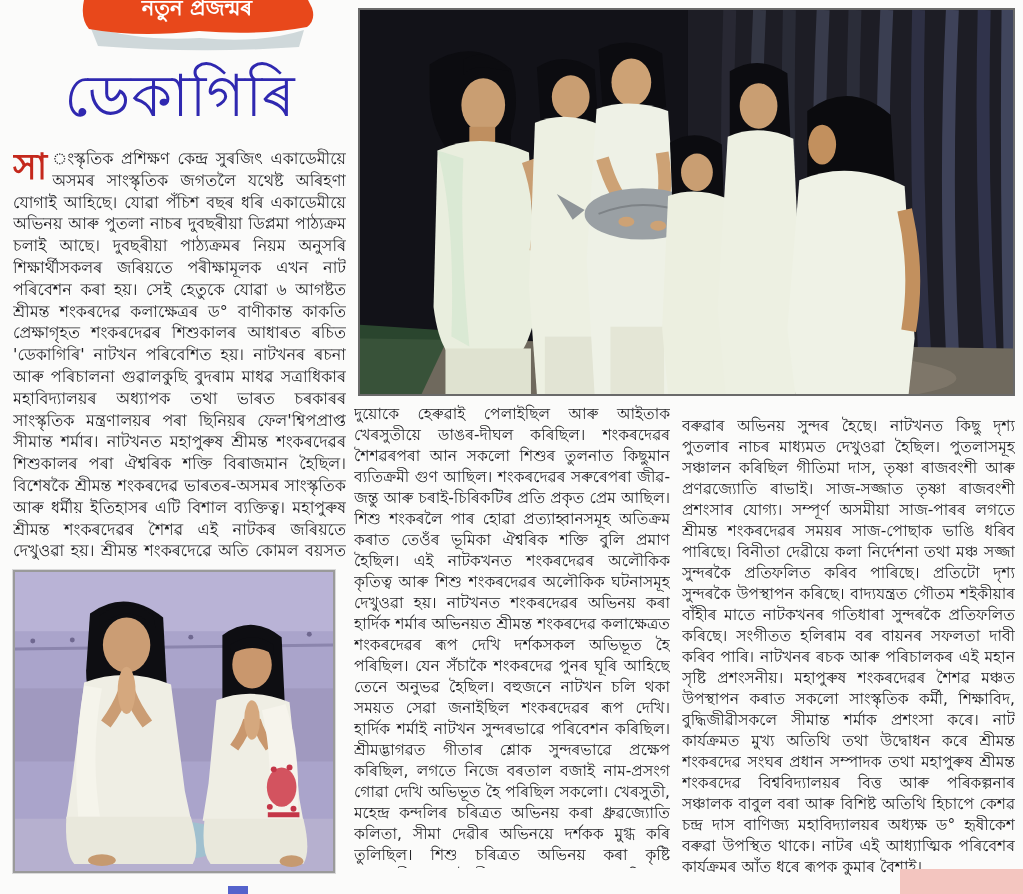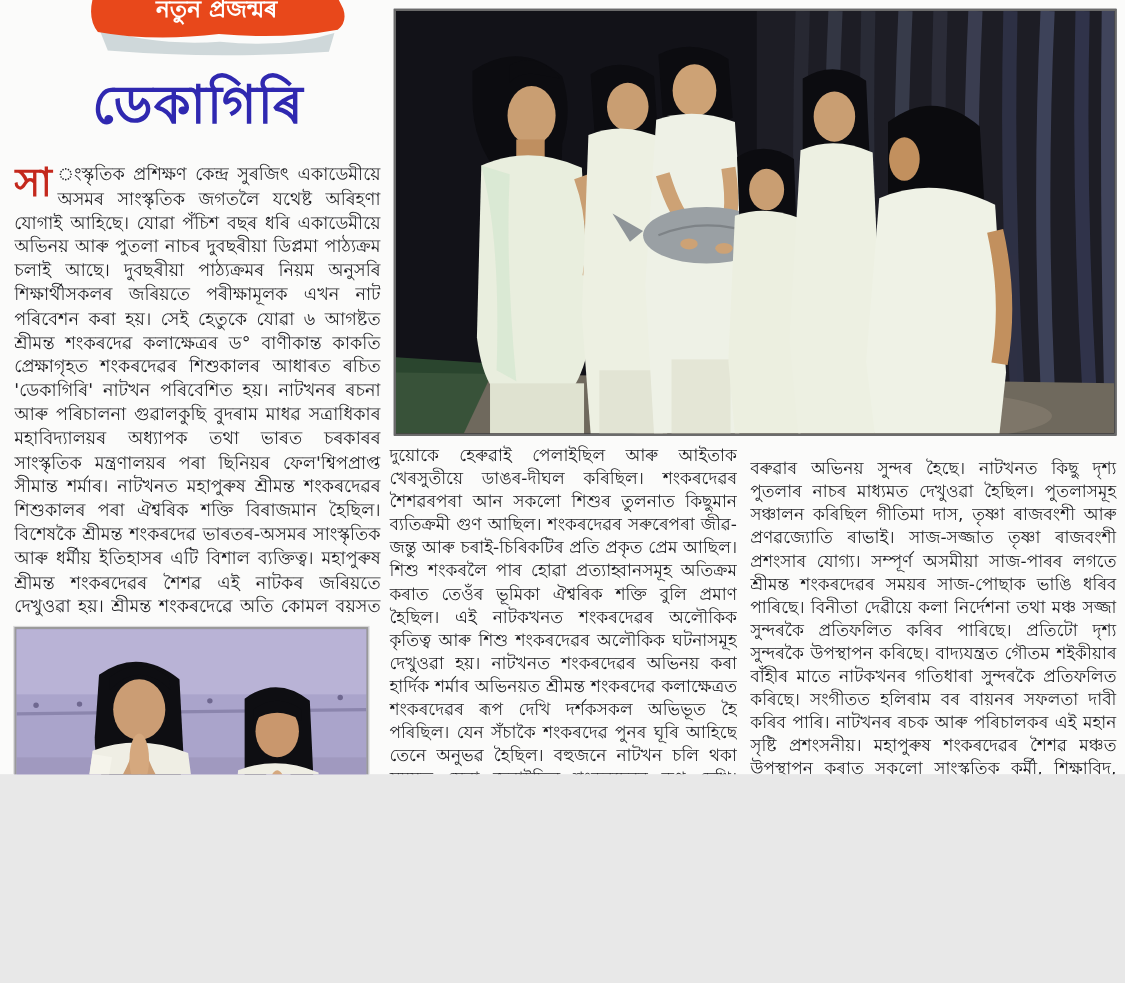--- a/index.html
+++ b/index.html
@@ -1,28 +1,28 @@
 <!DOCTYPE html>
 <html><head>
 <meta charset="utf-8">
 <style>
   html,body{margin:0;padding:0;background:#e8e8e8;}
   #page{
     position:relative;
-    width:1023px;height:704px;
+    width:1023px;height:894px;
     background:#fbfbfa;
     overflow:hidden;
     font-family:"DejaVu Sans",sans-serif;
     margin:0 auto;
   }
   
   #banner{position:absolute;left:78px;top:0;width:238px;height:52px;}
   #headline{
     position:absolute;left:12px;top:46px;width:336px;height:100px;
-    color:#2f28b0;font-size:48px;font-weight:bold;line-height:100px;
+    color:#2f28b0;font-size:58px;font-weight:normal;line-height:100px;
     text-align:center;letter-spacing:1px;white-space:nowrap;
   }
   
   .col{
     position:absolute;
     color:#1e1e22;
     text-align:justify;
     overflow:hidden;
   }
   #col1{left:13px;top:148px;width:333px;height:414px;font-size:16px;line-height:21.8px;}

